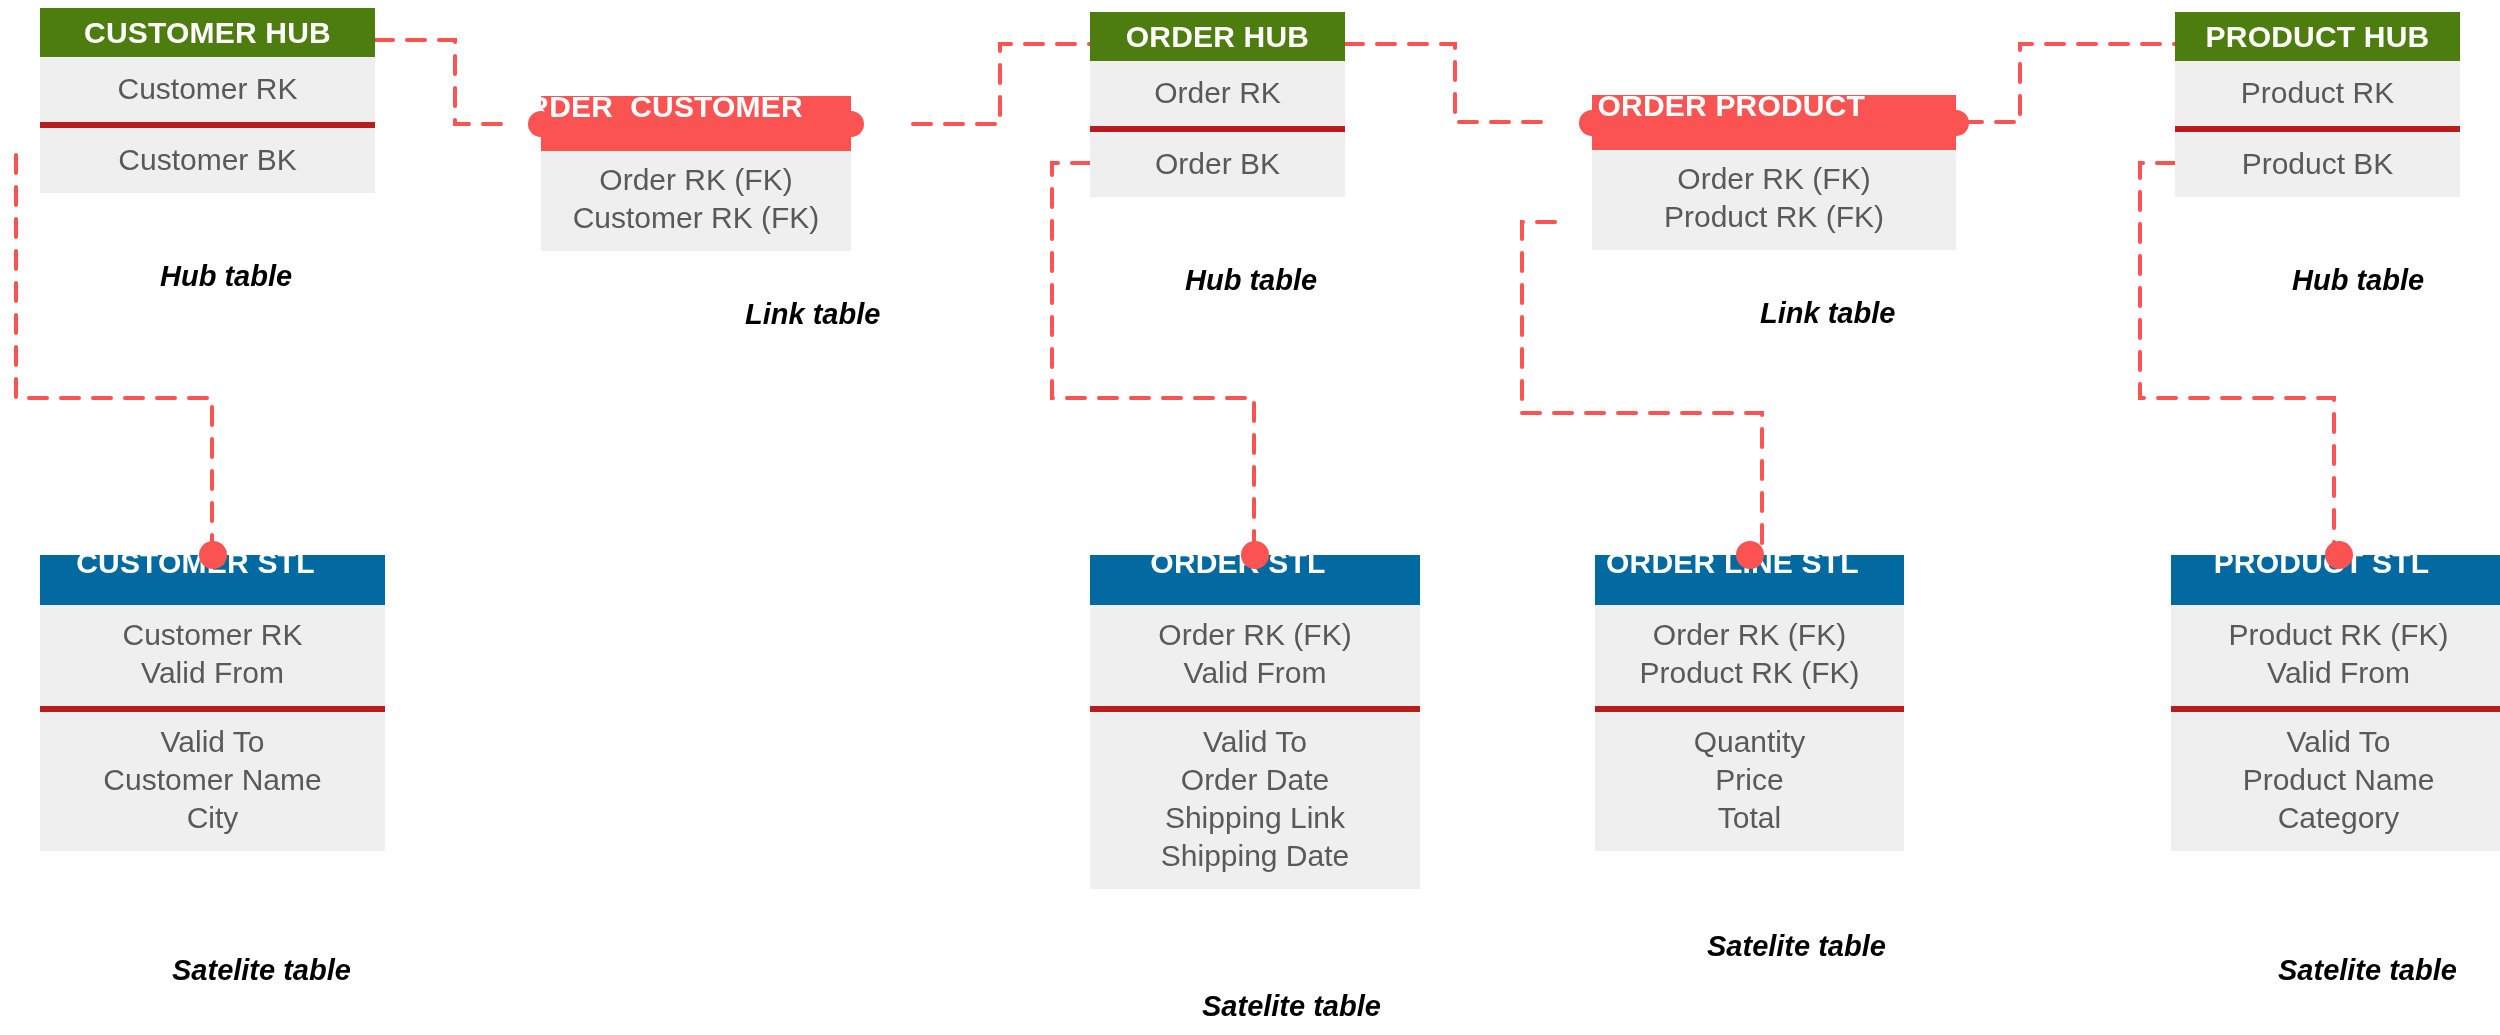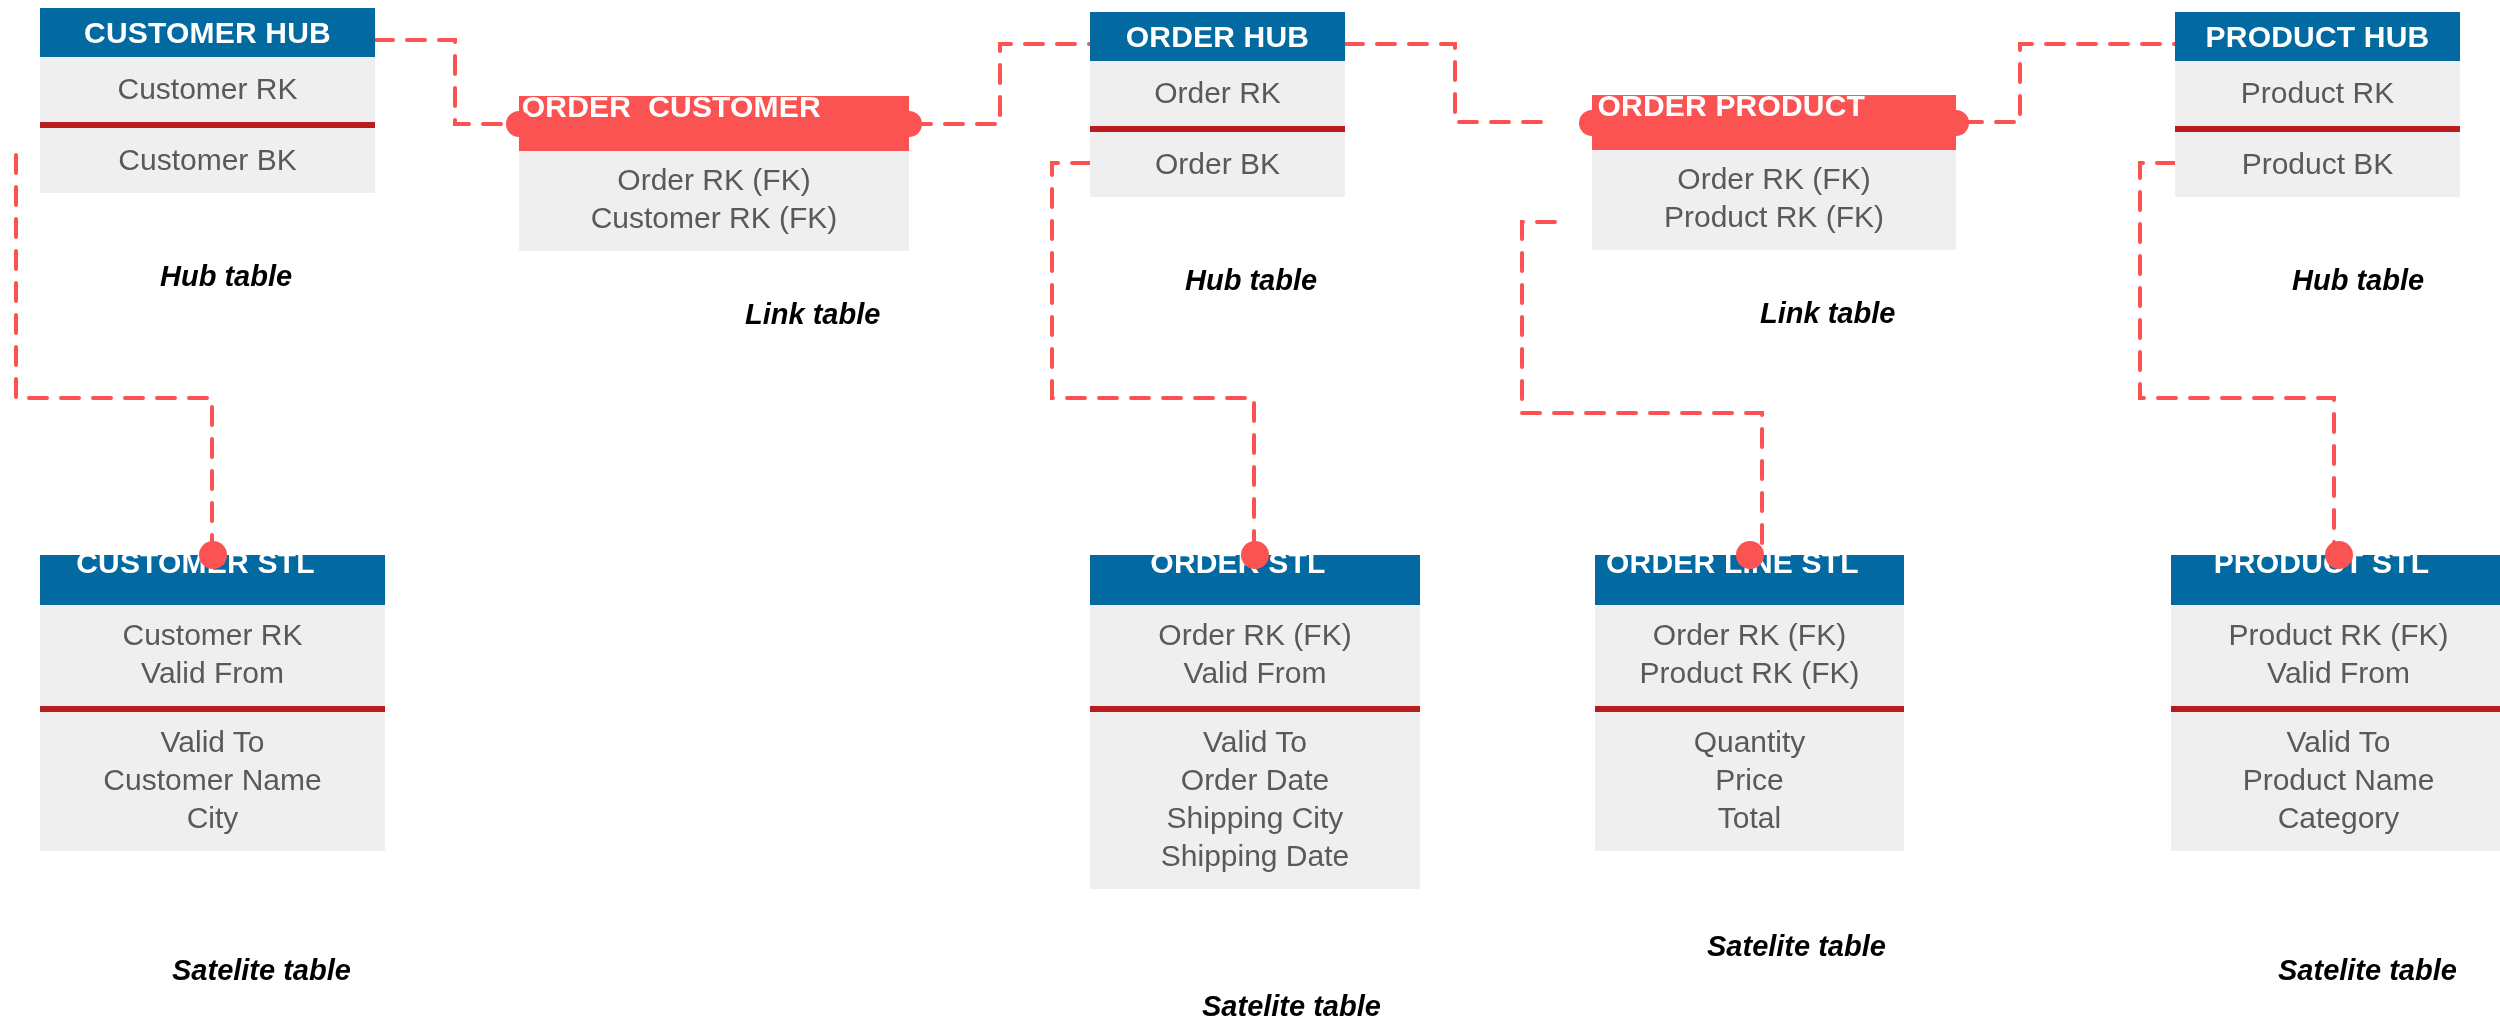--- a/index.html
+++ b/index.html
@@ -26,21 +26,21 @@
   }
   .box .sect{
     background:#efefef;
     color:#595959;
     box-sizing:border-box;
   }
   .box .sect + .sect{border-top:6px solid #b91c1c;}
   .box .attr{white-space:pre;text-align:center;}
 
   
-  .hub .hdr{background:#0369a1;font-size:30px;height:49px;}
+  .hub .hdr{background:#4d7c0f;font-size:30px;height:49px;}
   .hub .sect{padding:12px 16px 13px 16px;font-size:30px;line-height:40px;}
 
   
   .link .hdr{background:#FB5252;font-size:30px;height:55px;position:relative;}
   .link .sect{padding:10px 16px 14px 16px;font-size:30px;line-height:38px;}
   .nub{
     position:absolute;top:50%;width:26px;height:26px;border-radius:50%;
     background:#FB5252;transform:translateY(-50%);
   }
   .nub.l{left:-13px;}
@@ -93,21 +93,21 @@
     <div class="hdr">CUSTOMER HUB</div>
     <div class="sect">
       <div class="attr">Customer RK</div>
     </div>
     <div class="sect">
       <div class="attr">Customer BK</div>
     </div>
   </div>
   <div class="cap" style="left:160px;top:260px;">Hub table</div>
 
-  <div class="box link" style="left:519px;top:96px;width:390px;">
+  <div class="box link" style="left:541px;top:96px;width:310px;">
     <div class="hdr">ORDER  CUSTOMER
       <span class="nub l"></span>
       <span class="nub r"></span>
     </div>
     <div class="sect">
       <div class="attr">Order RK (FK)</div>
       <div class="attr">Customer RK (FK)</div>
     </div>
   </div>
   <div class="cap" style="left:745px;top:298px;">Link table</div>
@@ -166,21 +166,21 @@
     <div class="hdr">ORDER STL
       <span class="topdot"></span>
     </div>
     <div class="sect">
       <div class="attr">Order RK (FK)</div>
       <div class="attr">Valid From</div>
     </div>
     <div class="sect">
       <div class="attr">Valid To</div>
       <div class="attr">Order Date</div>
-      <div class="attr">Shipping City</div>
+      <div class="attr">Shipping Link</div>
       <div class="attr">Shipping Date</div>
     </div>
   </div>
   <div class="cap" style="left:1202px;top:990px;">Satelite table</div>
 
   <div class="box stl" style="left:1595px;top:555px;width:309px;">
     <div class="hdr">ORDER LINE STL
       <span class="topdot"></span>
     </div>
     <div class="sect">

